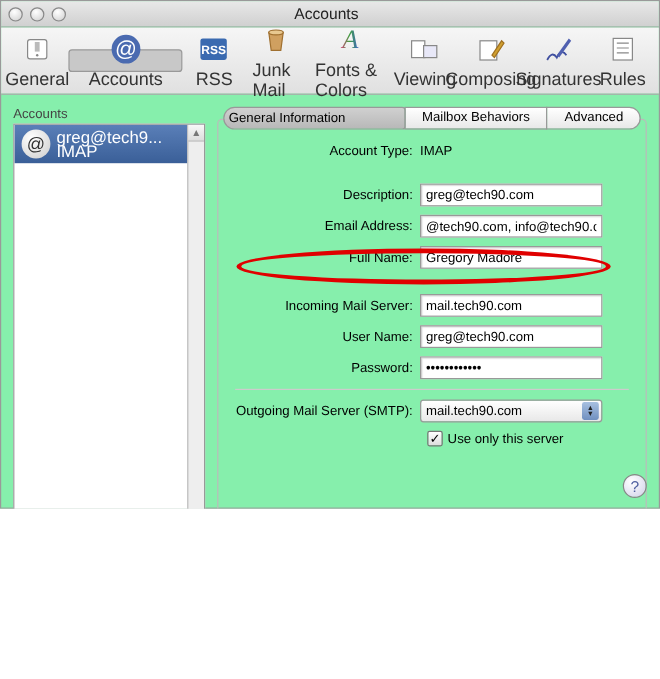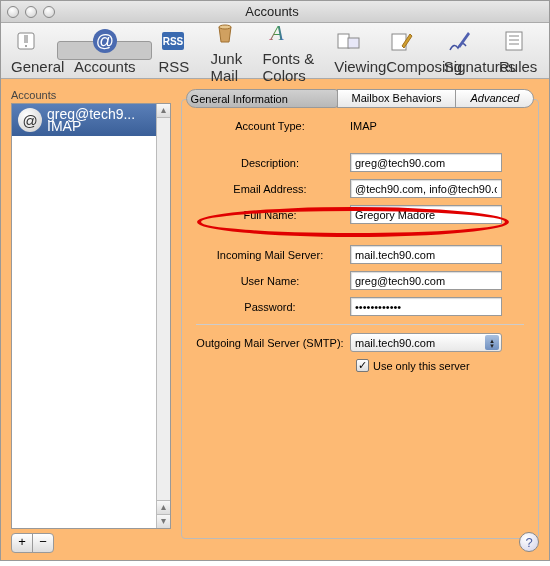--- a/index.html
+++ b/index.html
@@ -1,23 +1,23 @@
 <!DOCTYPE html>
 <html><head>
 <meta charset="utf-8">
 <style>
 * { box-sizing: border-box; margin: 0; padding: 0; }
 body { font-family: "Lucida Grande", Arial, sans-serif; font-size: 11px; background: #fff; }
-.window { width: 550px; height: 561px; border: 1px solid #999; background: #fdba74; position: relative; }
+.window { width: 550px; height: 424px; border: 1px solid #999; background: #86efac; position: relative; }
 .titlebar { height: 22px; background: linear-gradient(#e8e8e8, #d0d0d0); border-bottom: 1px solid #aaa; display: flex; align-items: center; padding: 0 6px; }
 .traffic { display: flex; gap: 6px; }
 .tl { width: 12px; height: 12px; border-radius: 50%; border: 1px solid #888; background: radial-gradient(circle at 40% 30%, #fff, #ddd 70%, #bbb); }
 .title { flex: 1; text-align: center; font-size: 13px; color: #222; }
 .toolbar { height: 56px; background: linear-gradient(#f6f6f6, #e0e0e0); border-bottom: 1px solid #aaa; display: flex; align-items: center; padding: 0 4px; }
-.tbtn { display: flex; flex-direction: column; align-items: flex-start; justify-content: center; padding: 2px 6px; min-width: 52px; height: 52px; border-radius: 4px; cursor: default; }
+.tbtn { display: flex; flex-direction: column; align-items: center; justify-content: center; padding: 2px 6px; min-width: 52px; height: 52px; border-radius: 4px; cursor: default; }
 .tbtn.sel { background: #c8c8c8; border: 1px solid #999; }
 .tbtn .ic { width: 30px; height: 30px; display: flex; align-items: center; justify-content: center; }
 .tbtn .lbl { font-size: 15px; color: #333; margin-top: 2px; }
 .content { display: flex; padding: 10px; height: 484px; }
 .sidebar { width: 160px; display: flex; flex-direction: column; }
 .sblabel { font-size: 11px; color: #444; margin-bottom: 2px; }
 .sbbox { flex: 1; border: 1px solid #999; background: #fff; overflow: hidden; position: relative; }
 .sbitem { display: flex; align-items: center; padding: 4px 6px; background: linear-gradient(#5a7fb8, #3a5f98); color: #fff; }
 .sbicon { width: 24px; height: 24px; border-radius: 50%; background: radial-gradient(circle at 35% 30%, #fff, #ccc); display: flex; align-items: center; justify-content: center; font-size: 15px; color: #333; margin-right: 5px; }
 .sbtext { font-size: 14px; line-height: 12px; }
@@ -27,25 +27,25 @@
 .sbarrow.bot2 { position: absolute; bottom: 0; width: 100%; border-top: 1px solid #bbb; border-bottom: none; }
 .sbbtns { display: flex; margin-top: 4px; }
 .sqbtn { width: 22px; height: 20px; border: 1px solid #999; background: linear-gradient(#fff,#ddd); text-align: center; line-height: 16px; font-size: 13px; }
 .sqbtn:first-child { border-top-left-radius: 4px; border-bottom-left-radius: 4px; }
 .sqbtn:last-child { border-top-right-radius: 4px; border-bottom-right-radius: 4px; margin-left: -1px; }
 .main { flex: 1; padding-left: 10px; position: relative; }
 .tabs { display: flex; justify-content: center; margin-bottom: 0; position: relative; z-index: 2; }
 .tab { padding: 2px 14px; font-size: 11px; border: 1px solid #999; background: linear-gradient(#fff,#e8e8e8); }
 .tab + .tab { margin-left: -1px; }
 .tab:first-child { border-top-left-radius: 10px; border-bottom-left-radius: 10px; }
-.tab:last-child { border-top-right-radius: 10px; border-bottom-right-radius: 10px; font-style: italic; }
+.tab:last-child { border-top-right-radius: 10px; border-bottom-right-radius: 10px; }
 .tab.sel { background: linear-gradient(#d0d0d0,#b8b8b8); }
 .panel { border: 1px solid #bbb; border-radius: 4px; padding: 20px 14px 14px; margin-top: -9px; height: 440px; position: relative; }
 .row { display: flex; align-items: center; margin-bottom: 7px; }
-.rlabel { width: 154px; text-align: center; padding-right: 6px; font-size: 11px; color: #000; }
+.rlabel { width: 154px; text-align: right; padding-right: 6px; font-size: 11px; color: #000; }
 .rval { flex: 1; }
 .tinput { width: 152px; height: 19px; border: 1px solid #999; background: #fff; box-shadow: inset 1px 1px 1px rgba(0,0,0,0.15); padding: 0 4px; font-size: 11px; font-family: inherit; }
 .sel { width: 152px; height: 19px; border: 1px solid #999; background: linear-gradient(#fff,#e8e8e8); font-size: 11px; position: relative; display: inline-flex; align-items: center; padding: 0 4px; border-radius: 3px; }
 .selarr { position: absolute; right: 2px; top: 1px; width: 14px; height: 15px; background: linear-gradient(#a8c0e0,#7090c0); border-radius: 2px; display: flex; flex-direction: column; align-items: center; justify-content: center; font-size: 7px; line-height: 5px; color: #222; }
 .sep { height: 1px; background: #ccc; margin: 8px 0; }
 .cbrow { display: flex; align-items: center; margin-left: 160px; margin-top: 4px; }
 .cb { width: 13px; height: 13px; border: 1px solid #777; border-radius: 2px; background: linear-gradient(#fff,#ddd); display: inline-flex; align-items: center; justify-content: center; font-size: 11px; margin-right: 4px; }
 .help { position: absolute; bottom: 8px; right: 10px; width: 20px; height: 20px; border-radius: 50%; border: 1px solid #888; background: radial-gradient(circle at 35% 30%, #fff, #d0d0e8); display: flex; align-items: center; justify-content: center; font-size: 13px; color: #5060a0; }
 .highlight { position: absolute; border: 4px solid #e00000; border-radius: 50%; pointer-events: none; }
 svg { display: block; }

